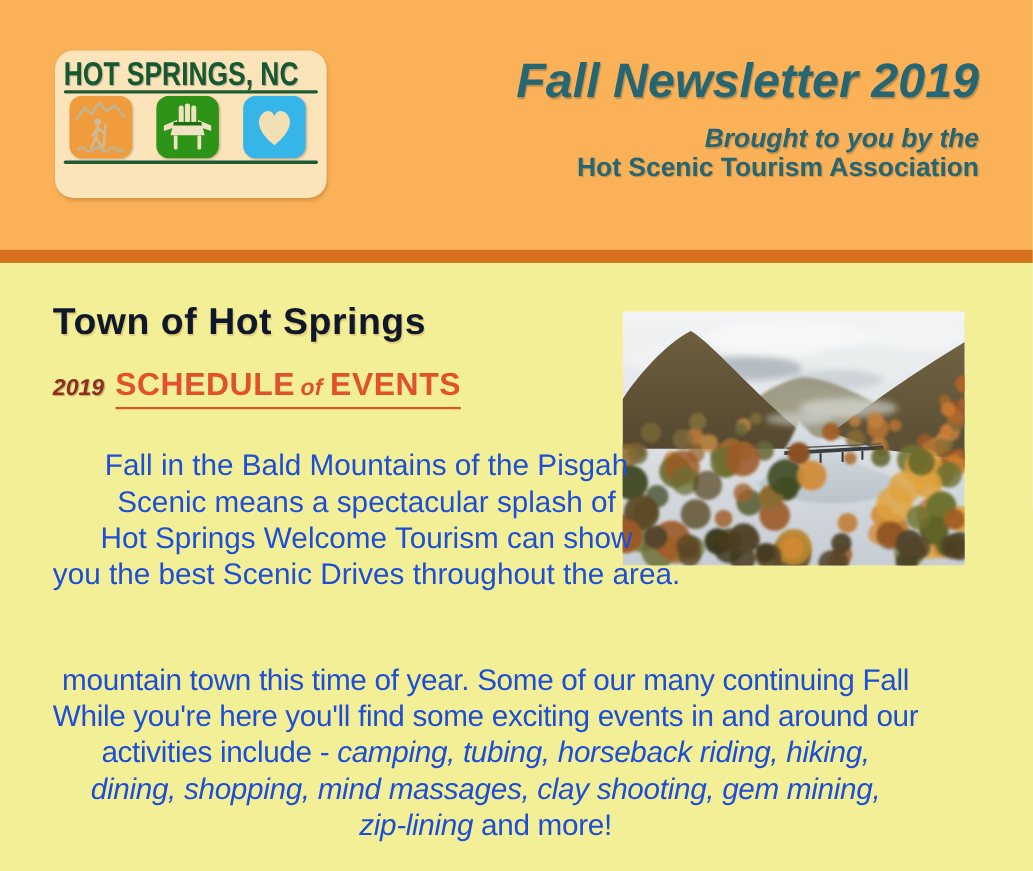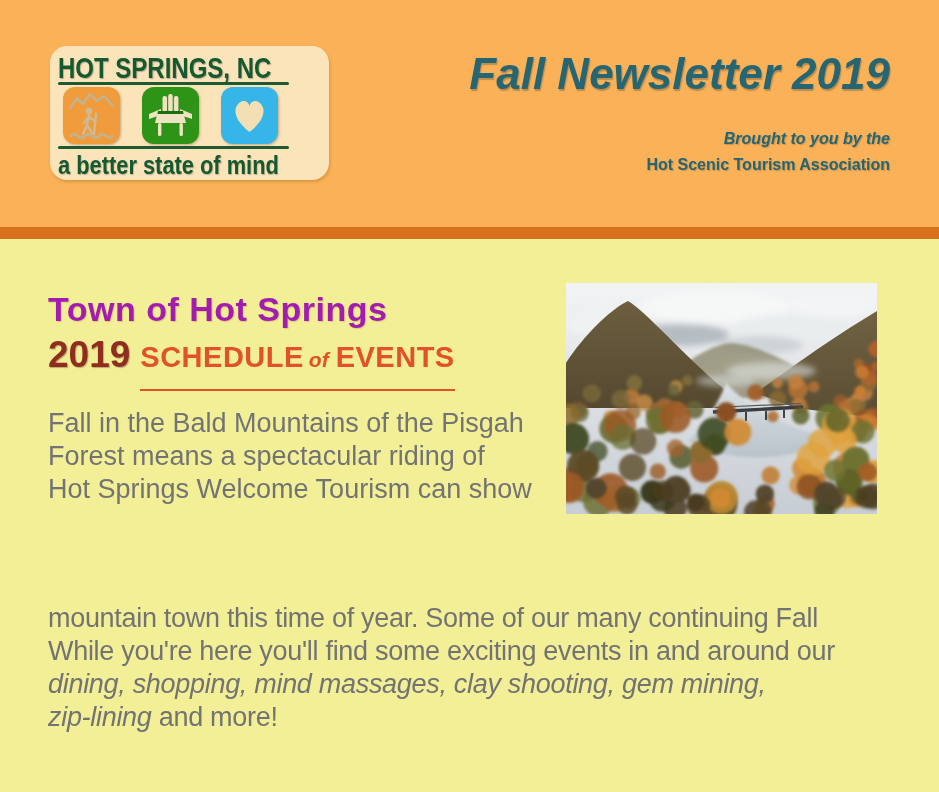--- a/index.html
+++ b/index.html
@@ -6,21 +6,21 @@
   .page{
     position:relative;width:939px;height:792px;overflow:hidden;
     font-family:"Liberation Sans",sans-serif;background:#F2EF97;
   }
   
   .header{position:absolute;top:0;left:0;width:939px;height:227px;background:#FBB157;}
   .stripe{position:absolute;top:227px;left:0;width:939px;height:12px;background:#D8711E;}
 
   .logo-plate{
     position:absolute;left:50px;top:46px;width:247px;height:134px;
-    background:#FBE3BA;border-radius:17px;box-shadow:1px 2px 3px rgba(120,70,10,.25);padding-left:32px;
+    background:#FBE3BA;border-radius:17px;box-shadow:1px 2px 3px rgba(120,70,10,.25);
   }
   .logo-title{
     position:absolute;left:8px;top:5px;width:231px;text-align:left;
     color:#14592F;font-weight:bold;font-size:30px;white-space:nowrap;
     text-shadow:1px 1px 1px rgba(60,60,60,.35);
   }
   .squish{display:inline-block;transform:scaleX(.80);transform-origin:0 50%;white-space:nowrap;}
   .squish2{display:inline-block;transform:scaleX(.84);transform-origin:0 50%;white-space:nowrap;}
   .logo-rule{position:absolute;left:8px;width:231px;height:3px;background:#1D5A31;border-radius:2px;}
   .rule-top{top:36px;}
@@ -32,47 +32,47 @@
     color:#14592F;font-weight:bold;font-size:26px;white-space:nowrap;
     text-shadow:1px 1px 1px rgba(60,60,60,.3);
   }
 
   .header-text{position:absolute;right:49px;top:50px;text-align:right;color:#266572;}
   .newsletter-title{
     font-size:44px;font-weight:bold;font-style:italic;line-height:48px;white-space:nowrap;
     text-shadow:1px 2px 1px rgba(40,60,60,.3);
     text-align:center;
   }
-  .byline{margin-top:28px;font-size:16px;font-weight:bold;line-height:26px;
+  .byline{margin-top:16px;font-size:24px;font-weight:bold;line-height:26px;
     text-shadow:1px 1px 1px rgba(40,60,60,.25);}
   .byline .b1{font-style:italic;}
 
   
   .heading{
-    position:absolute;left:48px;top:290px;
-    color:#a21caf;font-size:34px;font-weight:bold;white-space:nowrap;
+    position:absolute;left:48px;top:274px;
+    color:#0f172a;font-size:34px;font-weight:bold;white-space:nowrap;
     text-shadow:1px 1px 1px rgba(140,50,0,.2);letter-spacing:.5px;
   }
   .schedule{position:absolute;left:48px;top:334px;white-space:nowrap;}
   .schedule .year{
-    color:#8F2D1E;font-size:37px;font-weight:bold;margin-right:10px;
+    color:#8F2D1E;font-size:21px;font-weight:bold;font-style:italic;margin-right:10px;
     text-shadow:1px 1px 1px rgba(60,20,10,.3);
     text-align:center;
   }
   .sched-underline{
-    display:inline-block;border-bottom:2px solid #E1512B;padding-bottom:15px;color:#E1512B;
+    display:inline-block;border-bottom:2px solid #E1512B;padding-bottom:3px;color:#E1512B;
   }
   .sched-underline .big{font-size:29px;font-weight:bold;letter-spacing:.5px;}
   .sched-underline .small-of{font-size:21px;font-weight:bold;font-style:italic;margin:0 7px 0 5px;}
 
   .photo{
     position:absolute;left:566px;top:283px;width:311px;height:231px;display:block;
   }
 
-  .para{position:absolute;left:48px;color:#737373;font-size:27px;line-height:33px;}
+  .para{position:absolute;left:48px;color:#1d4ed8;font-size:27px;line-height:33px;text-align:center;}
   .para-1{top:407px;}
   .para-2{top:602px;letter-spacing:-0.3px;}
   .pline{white-space:nowrap;}
   .it{font-style:italic;}
 </style>
 </head>
 <body>
 
 <div class="page">
 
@@ -116,23 +116,20 @@
           <path d="M16,24 L41,24 L41.6,27 L15.4,27 Z" fill="#1E6E10"></path>
         </svg>
 
         <svg class="logo-icon" viewBox="0 0 57 57">
           <rect x="0" y="0" width="57" height="57" rx="12" fill="#36B5E8"></rect>
           <path d="M28.5,45 C13.5,33.5 11.5,22 17.8,16.2 C23,11.6 28,15 28.5,19.4 C29,15 34,11.6 39.2,16.2 C45.5,22 43.5,33.5 28.5,45 Z" fill="#F2DFB4"></path>
         </svg>
       </div>
 
       <div class="logo-rule rule-bottom"></div>
-      <div class="logo-tagline">
-        <span class="squish2">a better state of mind</span>
-      </div>
     </div>
 
     <div class="header-text">
       <div class="newsletter-title">Fall Newsletter 2019</div>
       <div class="byline">
         <div class="b1">Brought to you by the</div>
         <div class="b2">Hot Scenic Tourism Association</div>
       </div>
     </div>
   </div>
@@ -337,23 +334,25 @@
         <circle cx="110.1" cy="206.2" r="13.5" fill="#51452a" opacity="0.96"></circle>
         <circle cx="307.1" cy="213.4" r="12.9" fill="#4a3b20" opacity="0.82"></circle>
         <circle cx="129.7" cy="219.5" r="8.9" fill="#4a3b20" opacity="0.96"></circle>
         <circle cx="97.1" cy="207.7" r="10.5" fill="#4a3b20" opacity="0.76"></circle>
         <circle cx="198.9" cy="210.9" r="9.3" fill="#51452a" opacity="0.95"></circle>
       </g>
   </svg>
 
   <div class="para para-1">
       <div class="pline"><span>Fall in the Bald Mountains of the Pisgah</span></div>
-      <div class="pline"><span>Forest means a spectacular riding of</span></div>
+      <div class="pline"><span>Scenic means a spectacular splash of</span></div>
       <div class="pline"><span>Hot Springs Welcome Tourism can show</span></div>
+      <div class="pline"><span>you the best Scenic Drives throughout the area.</span></div>
     </div>
   <div class="para para-2">
       <div class="pline"><span>mountain town this time of year.  Some of our many continuing Fall</span></div>
       <div class="pline"><span>While you're here you'll find some exciting events in and around our</span></div>
+      <div class="pline"><span>activities include - </span><span class="it">camping, tubing, horseback riding, hiking,</span></div>
       <div class="pline"><span class="it">dining, shopping, mind massages, clay shooting, gem mining,</span></div>
       <div class="pline"><span class="it">zip-lining</span><span> and more!</span></div>
     </div>
 
 </div>
 
 </body></html>

